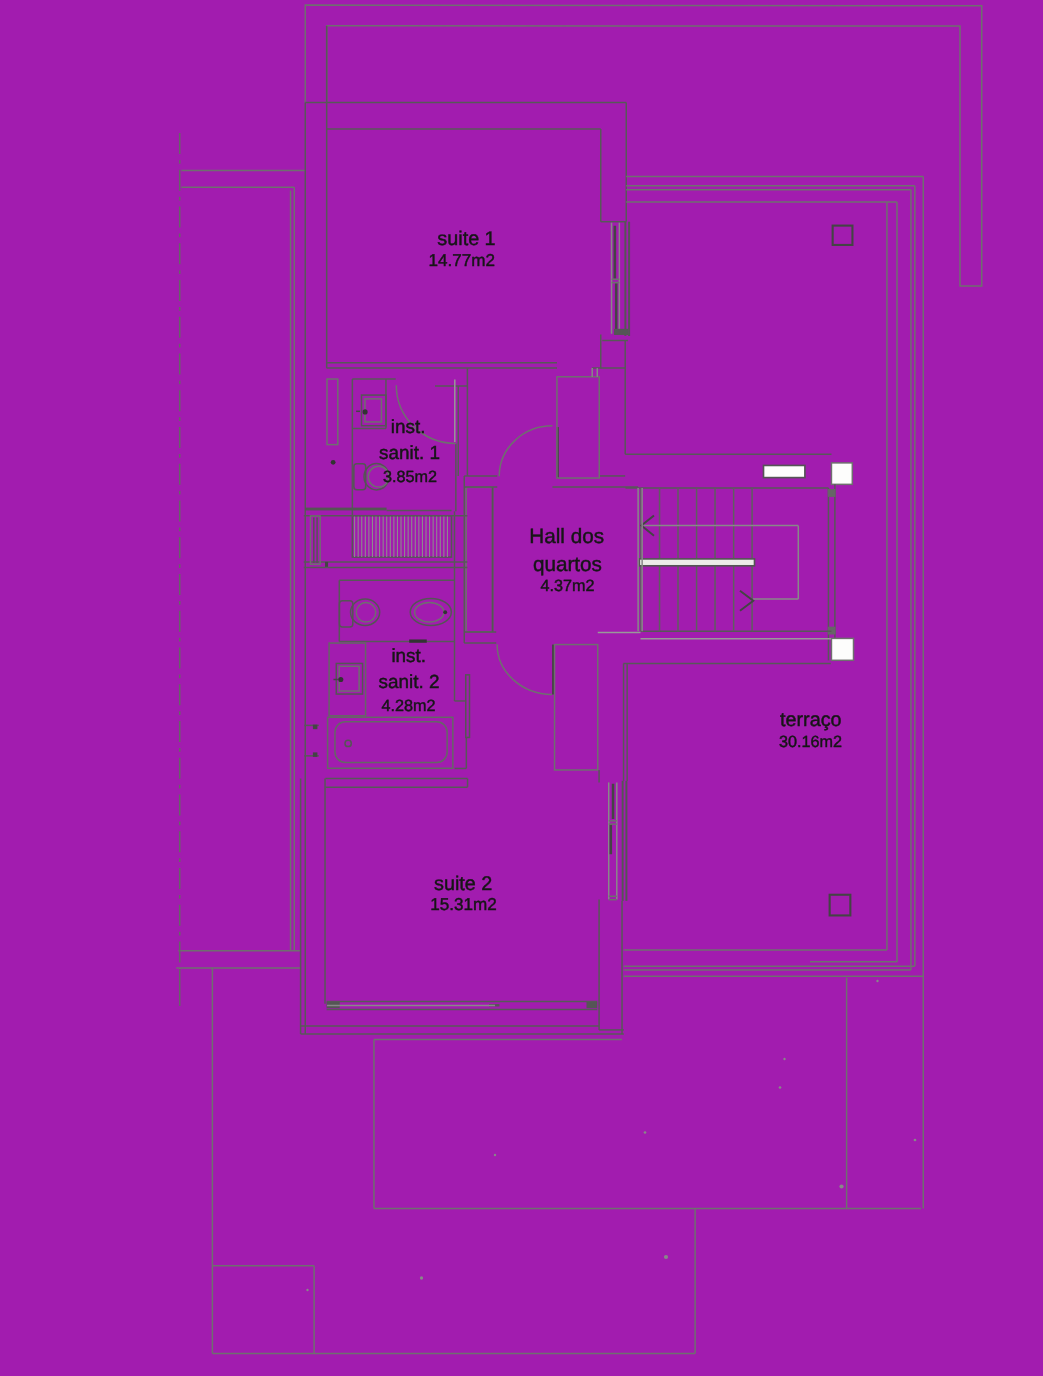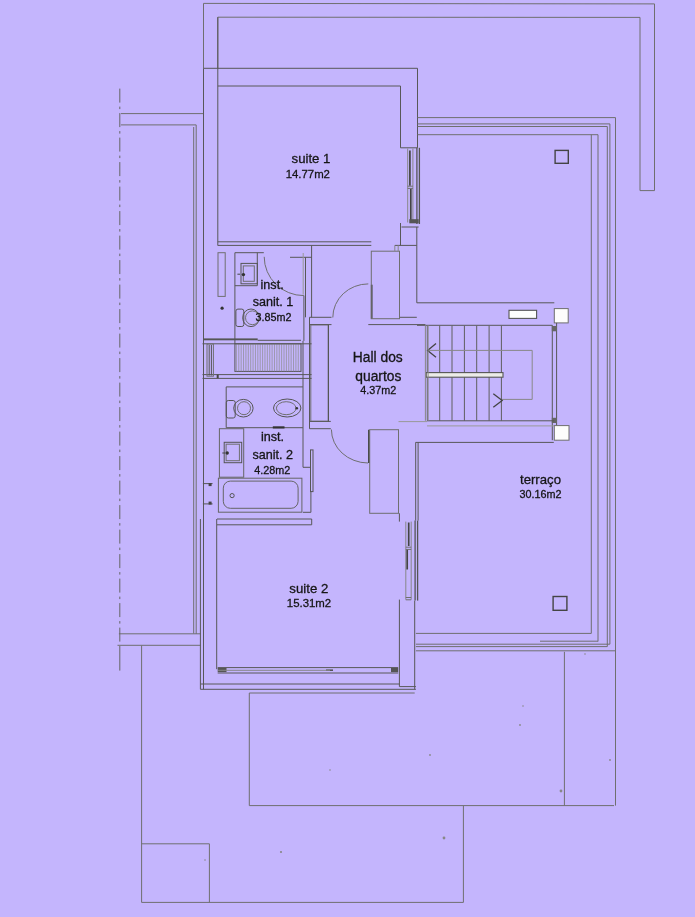--- a/index.html
+++ b/index.html
@@ -1,16 +1,16 @@
 <!DOCTYPE html>
 <html><head>
 <meta charset="utf-8">
 <style>
   html,body{margin:0;padding:0;background:#ffffff;}
-  #page{position:relative;width:695px;height:917px;background:#c4b5fd;overflow:hidden;}
+  #page{position:relative;width:695px;height:917px;background:#a21caf;overflow:hidden;}
   svg{position:absolute;left:0;top:0;transform:translateZ(0);filter:blur(0.25px);}
   text{font-family:"Liberation Sans", sans-serif;fill:#161616;stroke:#161616;stroke-width:0.3px;}
 </style>
 </head>
 <body>
 <div id="page">
 <svg width="695" height="917" viewBox="0 0 695 917">
 <g fill="none" stroke="#585858" stroke-width="1">
 
 <g stroke="#6f6f6f">

